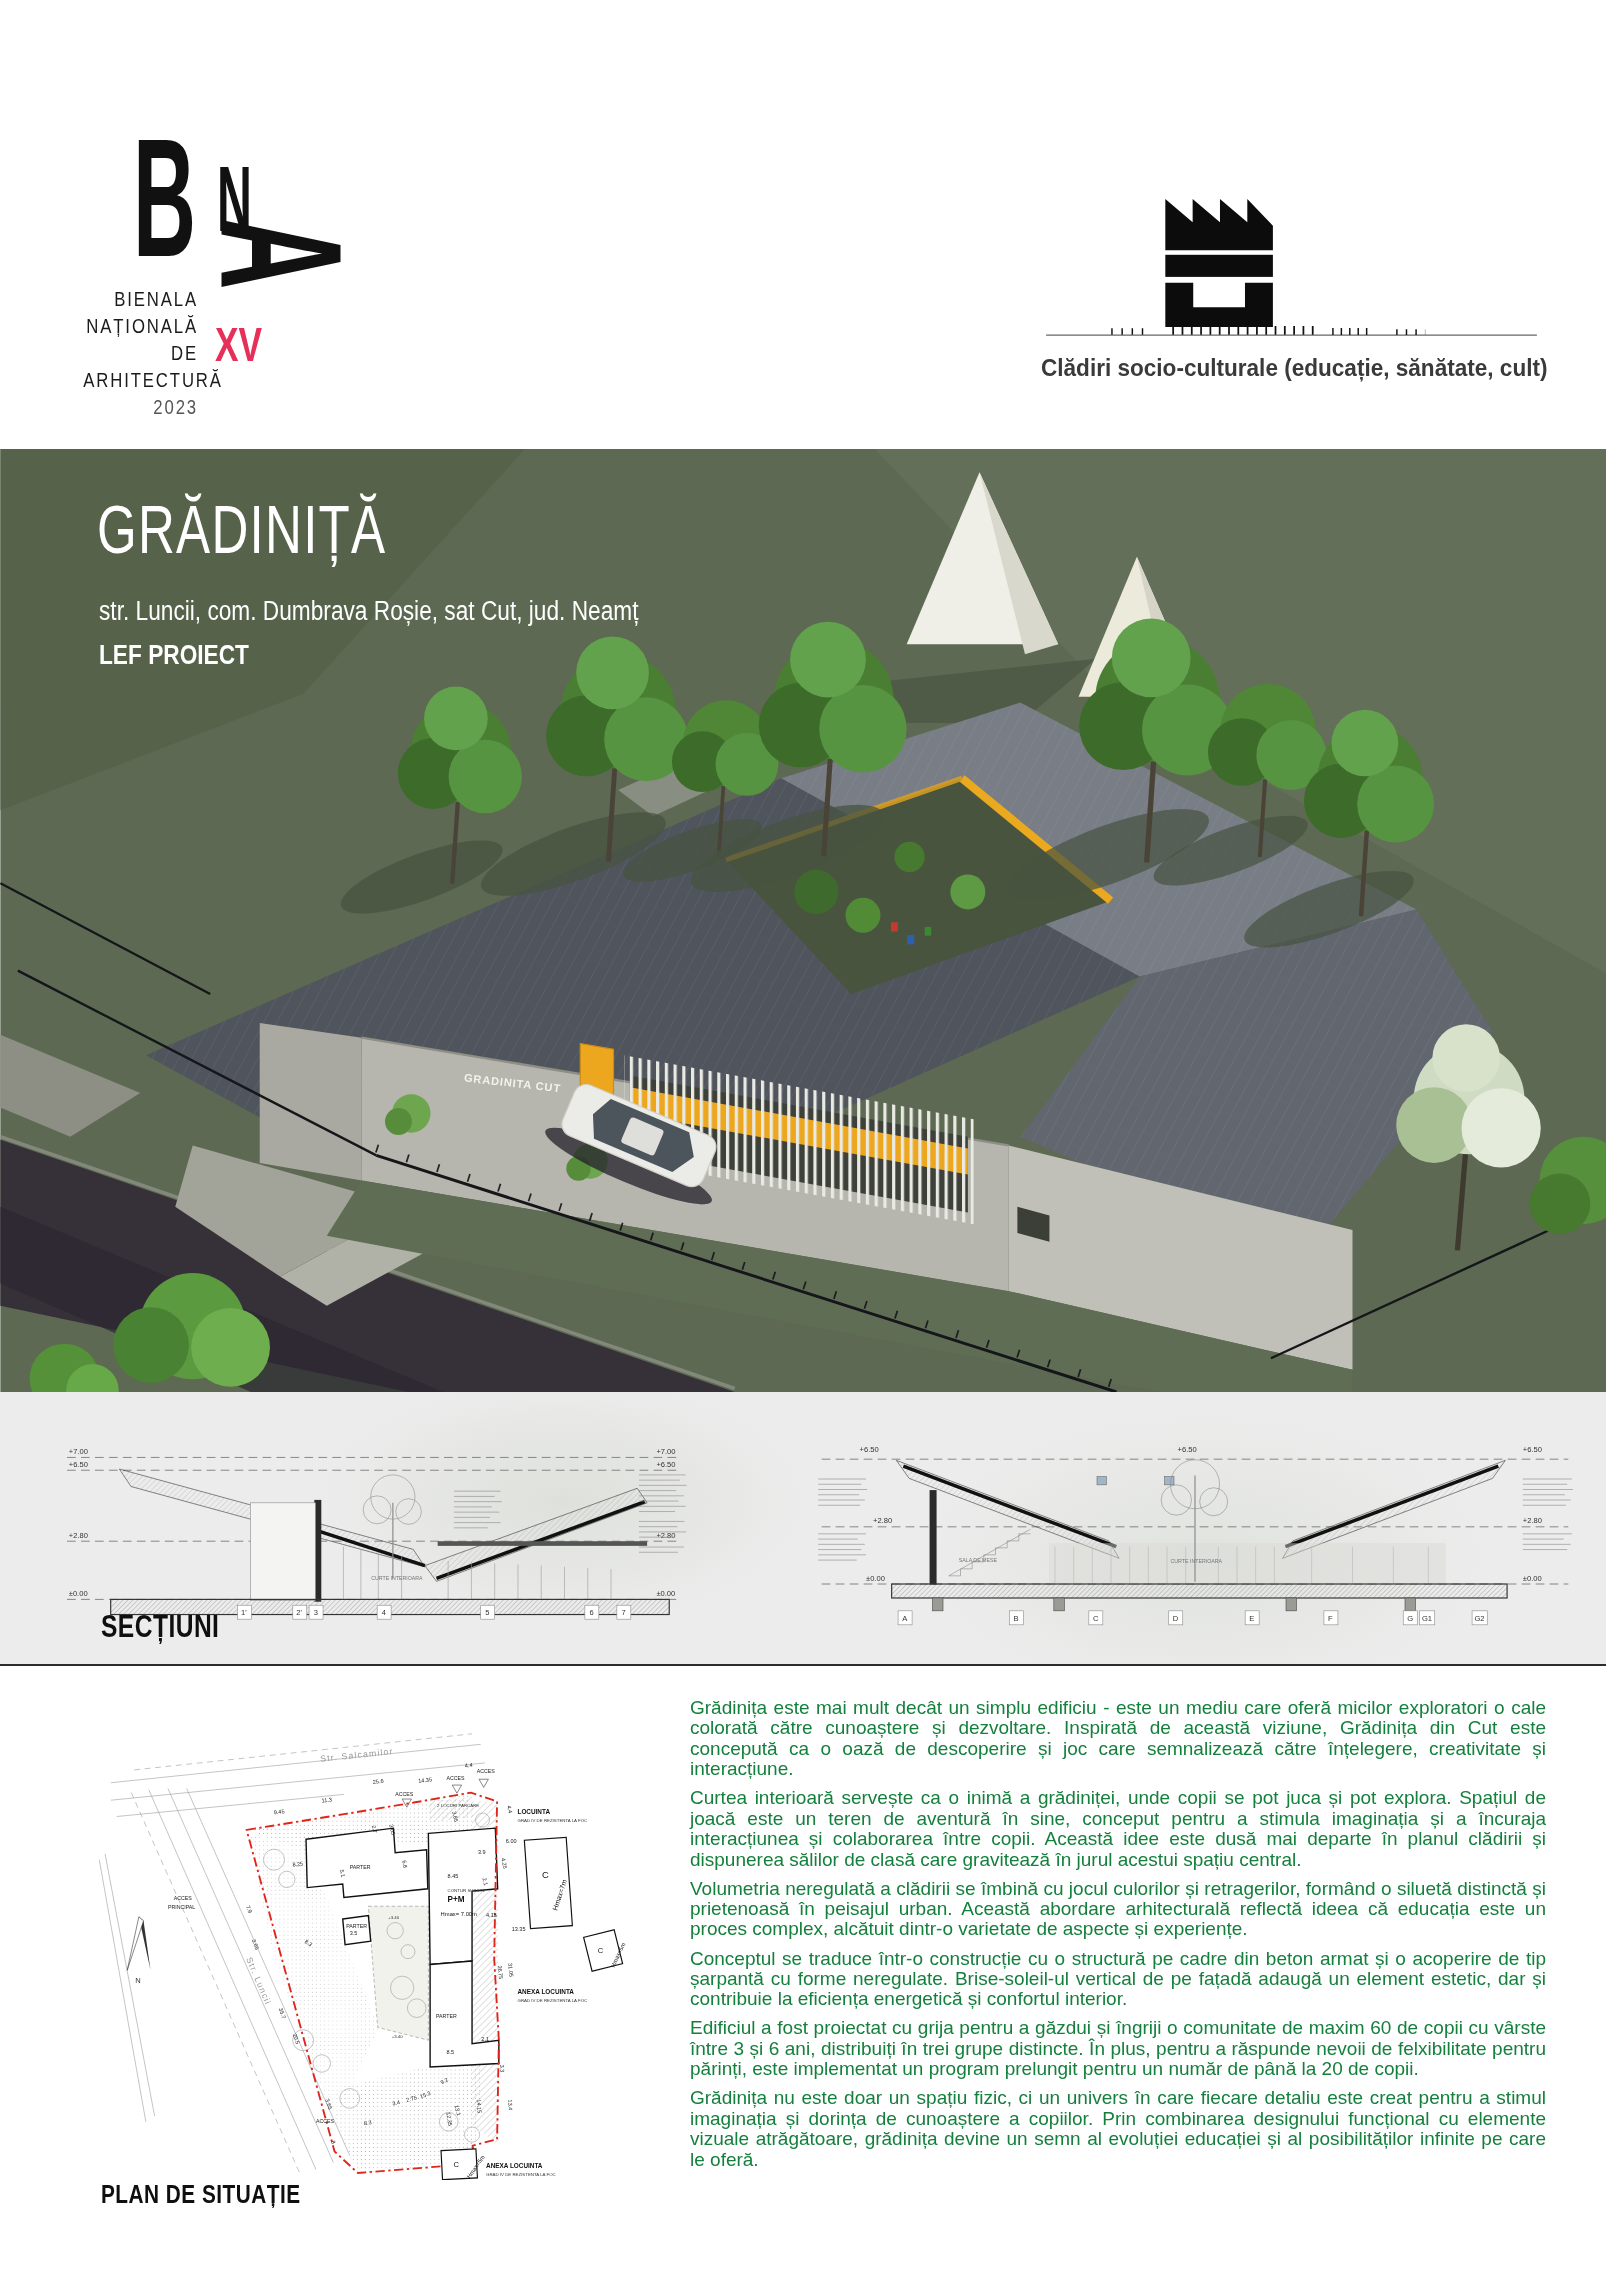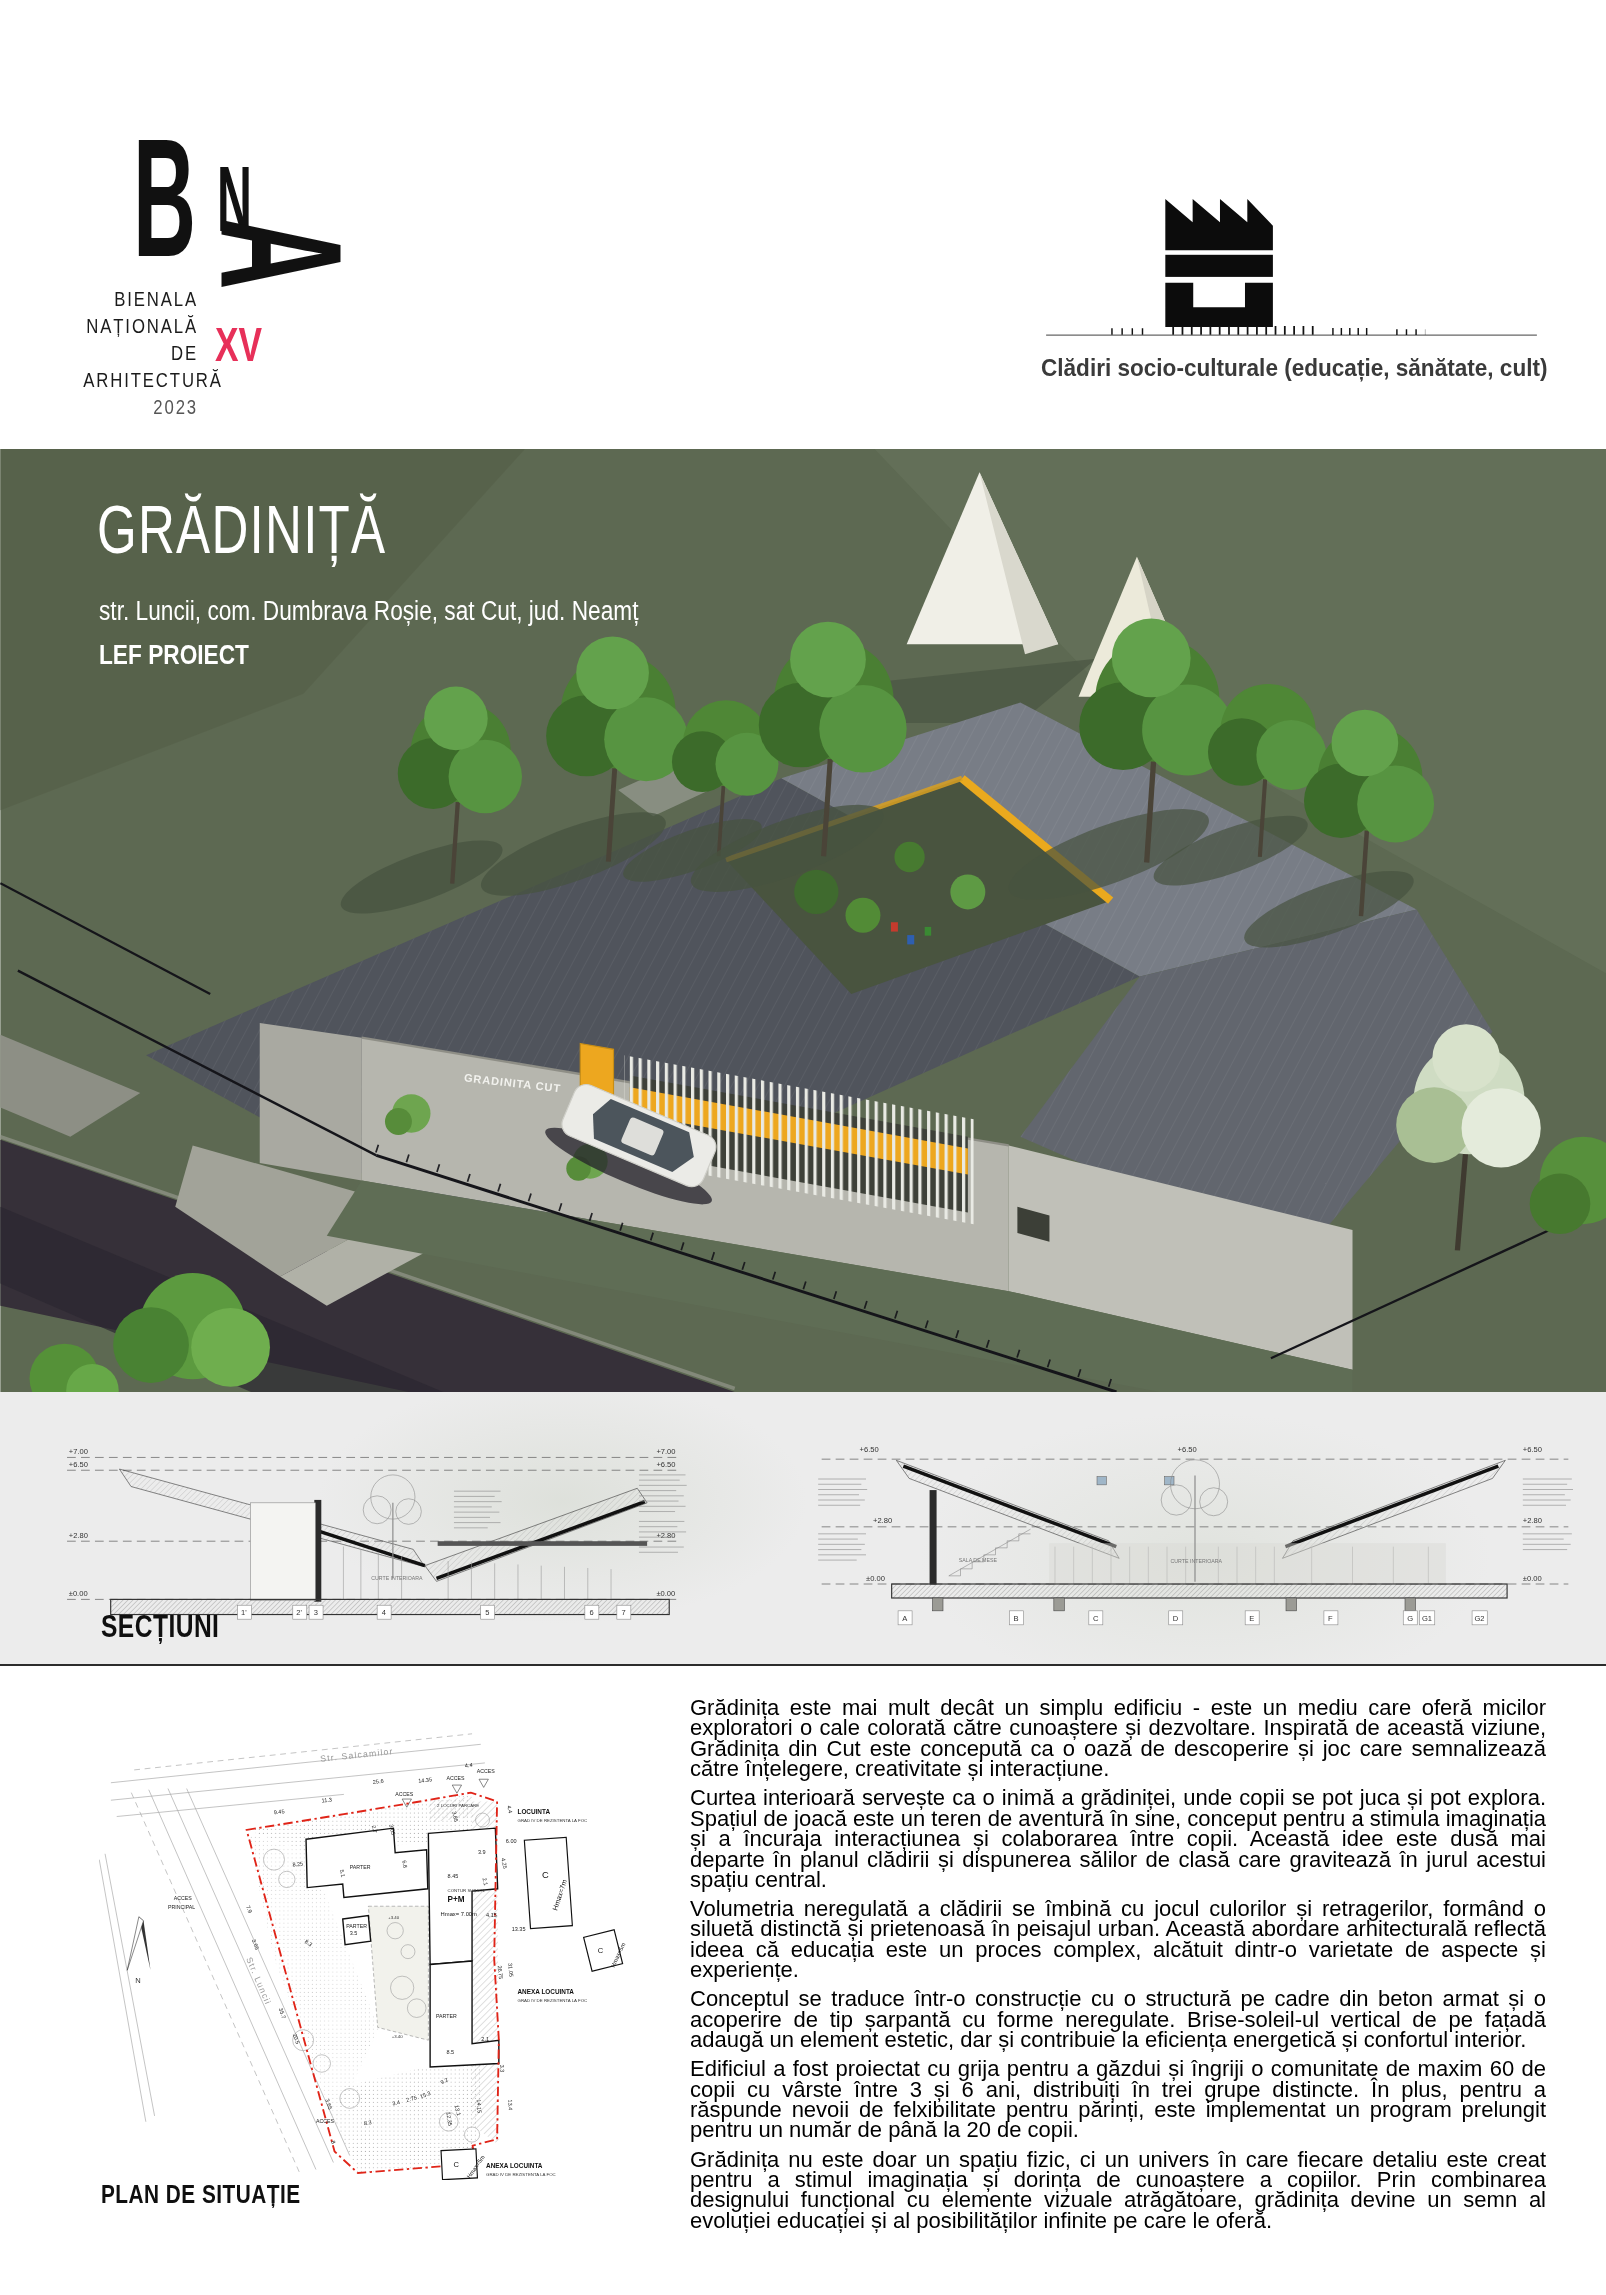--- a/index.html
+++ b/index.html
@@ -34,21 +34,21 @@
   .band{left:0;top:1392px;width:1607px;height:273px;background:#ececec;
         background-image:radial-gradient(ellipse 350px 175px at 35% 40%, rgba(210,215,205,.55), rgba(0,0,0,0) 70%),
                          radial-gradient(ellipse 408px 204px at 75% 60%, rgba(213,218,208,.5), rgba(0,0,0,0) 70%);}
   .band-sep{left:0;top:1664px;width:1607px;height:2.3px;background:#2c2c2c;}
   .sec-label{left:101px;top:1608px;font-size:31.5px;font-weight:600;color:#0f0f0f;letter-spacing:0.6px;
              transform:scaleX(.78);transform-origin:0 0;white-space:nowrap;}
   
   .plan-label{left:101px;top:2179px;font-size:26px;font-weight:600;color:#0f0f0f;letter-spacing:0.6px;
              transform:scaleX(.8);transform-origin:0 0;white-space:nowrap;}
   .desc{left:690px;top:1698px;width:856px;}
-  .desc p{margin:0 0 8.7px 0;font-size:22px;line-height:20.4px;text-align:justify;color:#000000;
+  .desc p{margin:0 0 8.7px 0;font-size:19px;line-height:20.4px;text-align:justify;color:#15803d;
           font-weight:500;}
   
   svg text{font-family:"Liberation Sans", sans-serif;}
   .lvl{font-size:13px;fill:#333;}
   .gridlbl{font-size:13px;fill:#333;}
   .tiny{font-size:9px;fill:#777;}
   .d{font-size:9.5px;fill:#222;}
   .splbl{font-size:9px;fill:#222;}
   .spbold{font-size:11px;font-weight:bold;fill:#111;}
   .spgrad{font-size:7.5px;fill:#333;}

